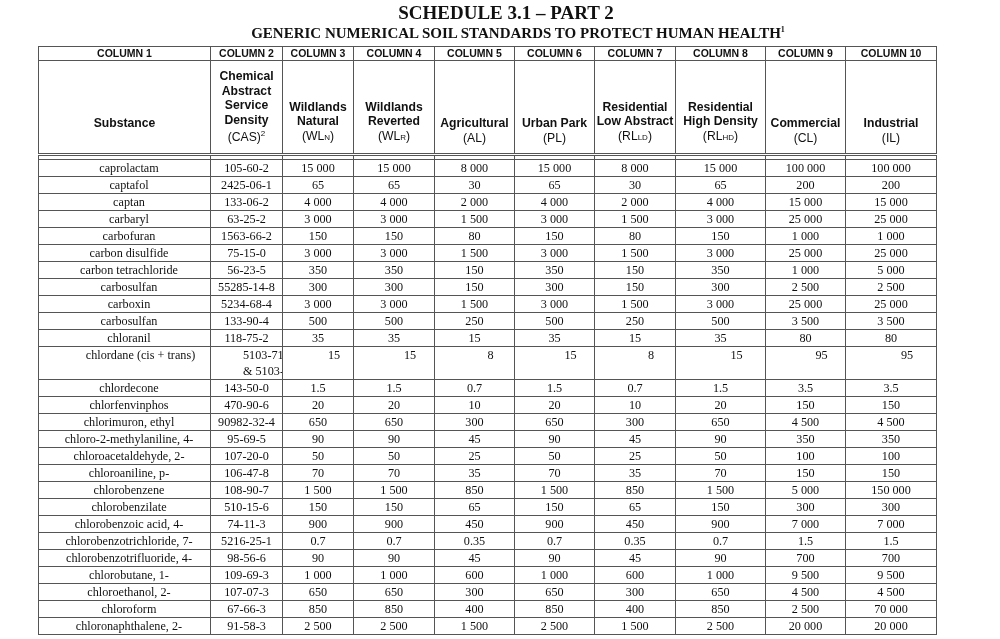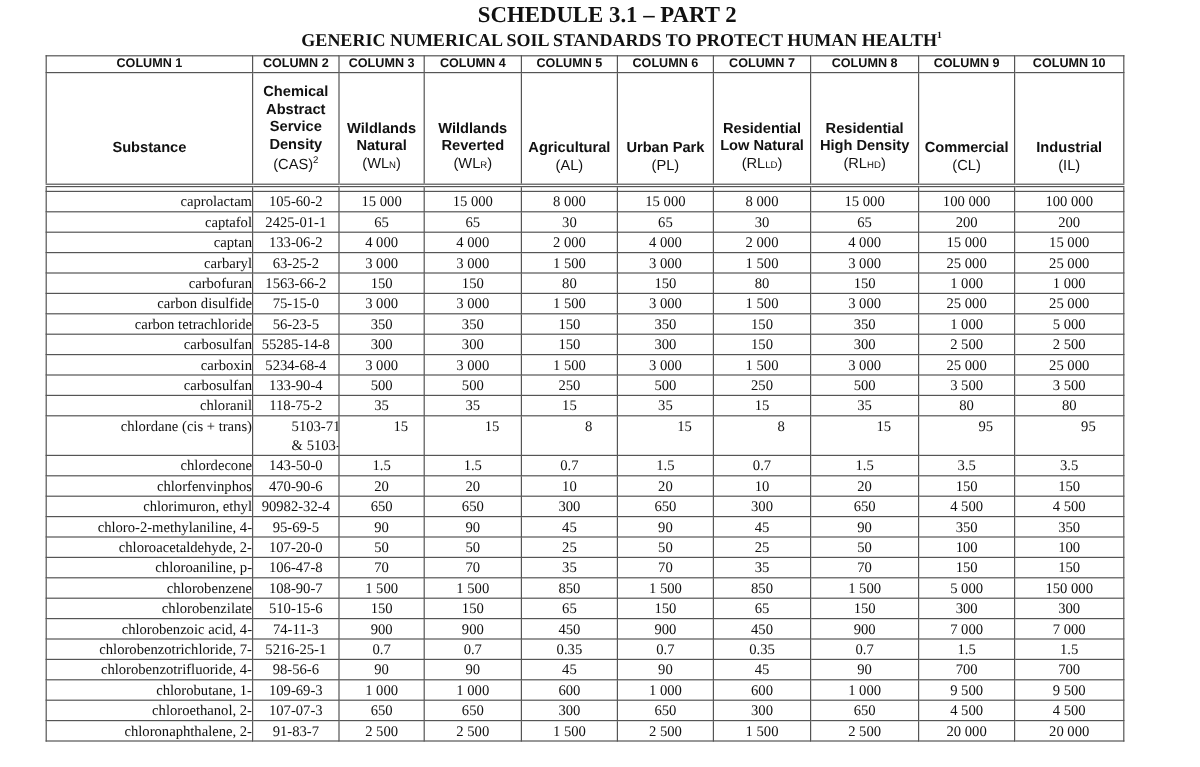--- a/index.html
+++ b/index.html
@@ -26,21 +26,21 @@
     height: 84px; line-height: 14.5px; vertical-align: bottom; text-align: center; padding-bottom: 8px;
   }
   .colhead th .abbr { font-weight: normal; }
   .colhead th .abbr small { font-size: 8px; }
   .colhead th sup { font-size: 8px; font-weight: normal; }
   .spacer td { height: 3px; border-top: 3px double #555; padding: 0; }
   tbody.data td {
     font-family: "Liberation Serif", serif; font-size: 12.2px;
     height: 16px; line-height: 16px; text-align: center; white-space: nowrap;
   }
-  tbody.data td.sub { text-align: right; padding-left: 9px; }
+  tbody.data td.sub { text-align: center; padding-left: 9px; }
   tbody.data tr.tall td { height: 32px; vertical-align: top; padding-left: 32px; }
   tbody.data tr.tall td.cas { line-height: 16px; }
 </style>
 </head>
 <body>
 
 <div class="title t1">SCHEDULE 3.1 – PART 2</div>
 <div class="title t2"><span>GENERIC NUMERICAL SOIL STANDARDS TO PROTECT HUMAN HEALTH</span><sup>1</sup></div>
 
 <table>
@@ -85,21 +85,21 @@
       </th>
       <th>
         <span>Agricultural</span><br>
         <span class="abbr">(AL)</span>
       </th>
       <th>
         <span>Urban Park</span><br>
         <span class="abbr">(PL)</span>
       </th>
       <th>
-        <span>Residential</span><br><span>Low Natural</span><br>
+        <span>Residential</span><br><span>Low Abstract</span><br>
         <span class="abbr"><span>(RL</span><small>LD</small><span>)</span></span>
       </th>
       <th>
         <span>Residential</span><br><span>High Density</span><br>
         <span class="abbr"><span>(RL</span><small>HD</small><span>)</span></span>
       </th>
       <th>
         <span>Commercial</span><br>
         <span class="abbr">(CL)</span>
       </th>
@@ -129,21 +129,21 @@
         <td>15 000</td>
         <td>8 000</td>
         <td>15 000</td>
         <td>8 000</td>
         <td>15 000</td>
         <td>100 000</td>
         <td>100 000</td>
       </tr>
       <tr>
         <td class="sub">captafol</td>
-        <td class="cas">2425-01-1</td>
+        <td class="cas">2425-06-1</td>
         <td>65</td>
         <td>65</td>
         <td>30</td>
         <td>65</td>
         <td>30</td>
         <td>65</td>
         <td>200</td>
         <td>200</td>
       </tr>
       <tr>
@@ -416,22 +416,34 @@
         <td>650</td>
         <td>650</td>
         <td>300</td>
         <td>650</td>
         <td>300</td>
         <td>650</td>
         <td>4 500</td>
         <td>4 500</td>
       </tr>
       <tr>
+        <td class="sub">chloroform</td>
+        <td class="cas">67-66-3</td>
+        <td>850</td>
+        <td>850</td>
+        <td>400</td>
+        <td>850</td>
+        <td>400</td>
+        <td>850</td>
+        <td>2 500</td>
+        <td>70 000</td>
+      </tr>
+      <tr>
         <td class="sub">chloronaphthalene, 2-</td>
-        <td class="cas">91-83-7</td>
+        <td class="cas">91-58-3</td>
         <td>2 500</td>
         <td>2 500</td>
         <td>1 500</td>
         <td>2 500</td>
         <td>1 500</td>
         <td>2 500</td>
         <td>20 000</td>
         <td>20 000</td>
       </tr>
     </tbody>

